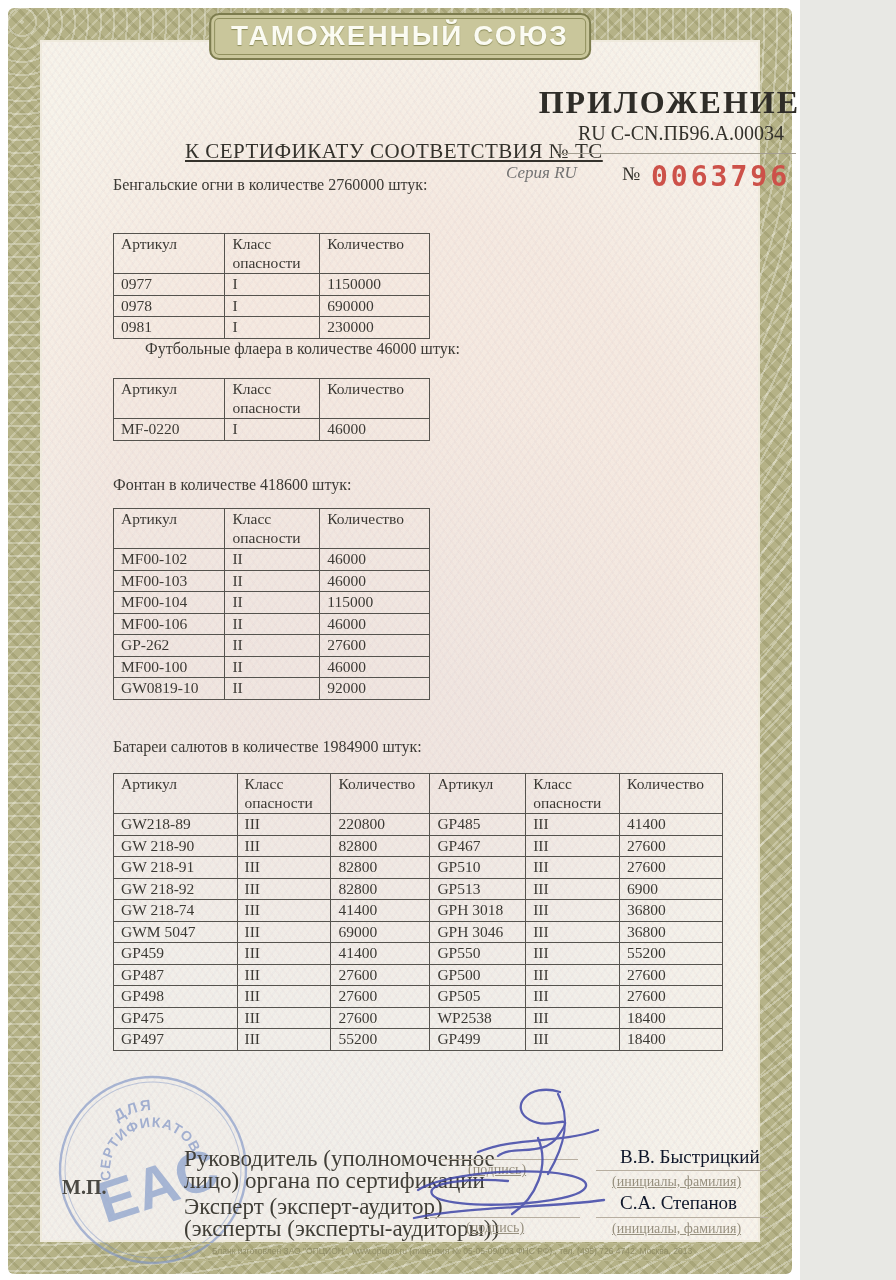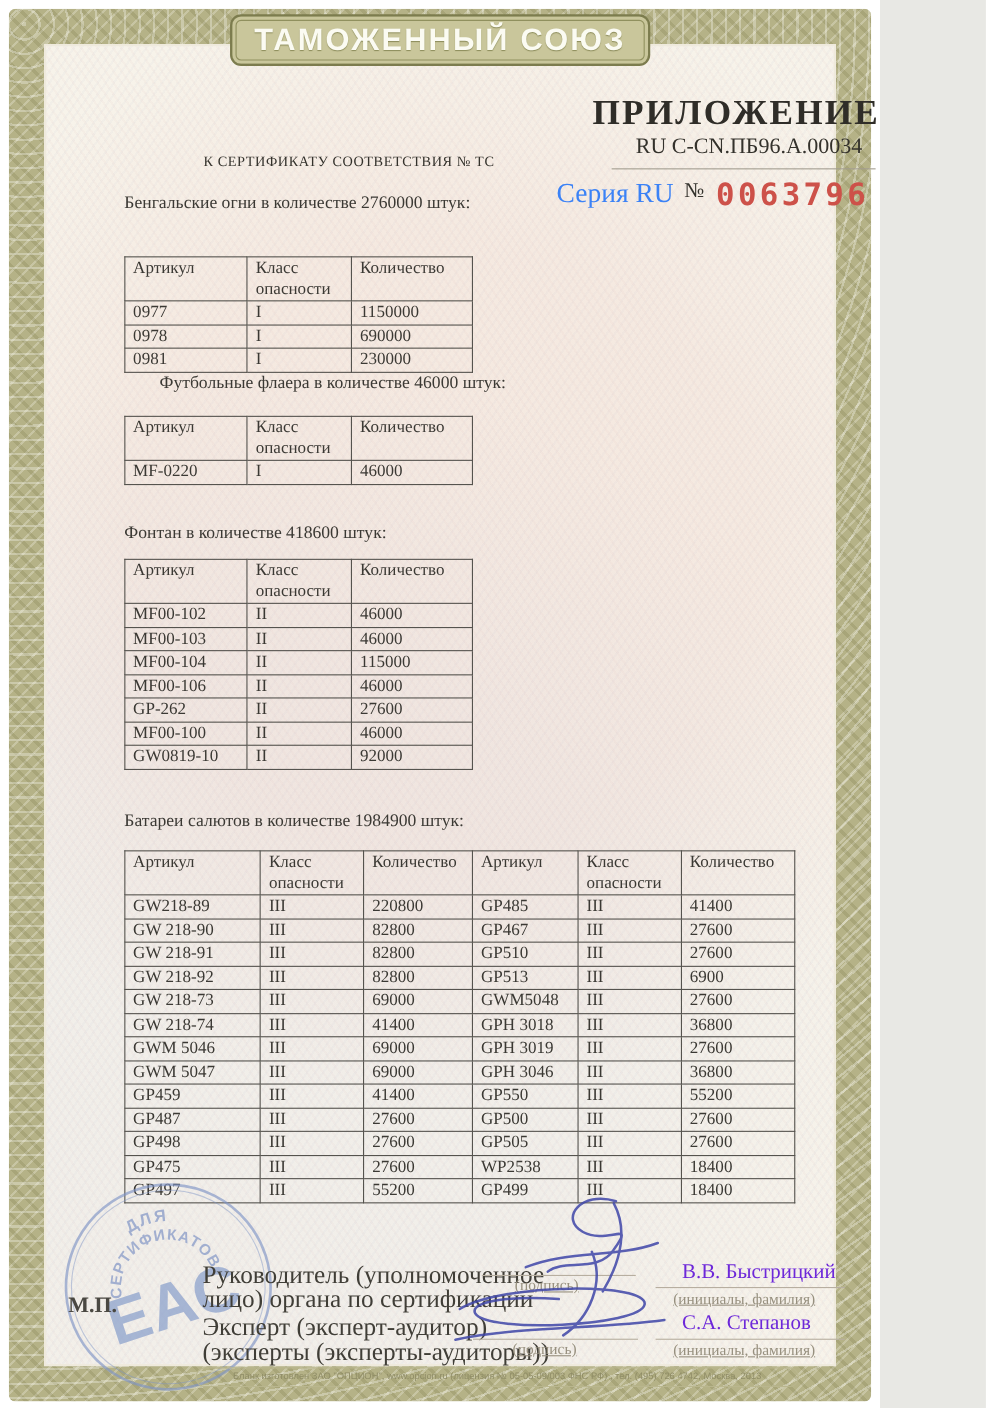--- a/index.html
+++ b/index.html
@@ -27,24 +27,24 @@
   
   .plate{position:absolute;left:50%;top:13px;transform:translateX(-50%);
     background:#c9c69b;border:2px solid #7c7c4e;border-radius:10px;
     box-shadow: inset 0 0 0 3px #c9c69b, inset 0 0 0 4px #90905e;
     padding:5px 20px 6px 20px;}
   .plate-text{font-family:"Liberation Sans", sans-serif;font-weight:bold;font-size:28px;
     letter-spacing:2px;color:#fbfbf2;text-shadow:0 1px 1px #8a8a58;white-space:nowrap;}
 
   .doc-title{position:absolute;left:0;right:0;top:84px;text-align:right;
     font-size:32px;font-weight:bold;letter-spacing:2px;color:#2f2d28;}
-  .subtitle{position:absolute;left:185px;top:139px;font-size:13px;color:#34322c;letter-spacing:.5px;}
+  .subtitle{position:absolute;left:185px;top:139px;font-size:21px;color:#34322c;letter-spacing:.5px;text-decoration:underline;}
   .cert-number{position:absolute;left:578px;top:122px;font-size:20px;color:#34322c;white-space:nowrap;}
   .cert-underline{position:absolute;left:556px;top:153px;width:240px;border-bottom:1px solid #a39d90;}
-  .series{position:absolute;left:506px;top:163px;font-size:25px;color:#3b82f6;}
+  .series{position:absolute;left:506px;top:163px;font-size:17px;color:#737373;font-style:italic;}
   .numero-sign{position:absolute;left:622px;top:163px;font-size:19px;color:#34322c;}
   .serial{position:absolute;left:651px;top:160px;font-family:"DejaVu Sans Mono", monospace;
     font-weight:bold;font-size:28px;letter-spacing:3px;color:#cd5149;}
 
   .section-label{position:absolute;font-size:16px;color:#3b3934;}
 
   table.cert{position:absolute;border-collapse:collapse;font-size:15.5px;color:#3b3934;}
   table.cert th, table.cert td{border:1px solid #55534e;font-weight:normal;text-align:left;
     vertical-align:top;padding:1px 7px;line-height:18.5px;}
   table.t-small{width:317px;}
@@ -58,21 +58,21 @@
   .t-big col:nth-child(4){width:96px;}
   .t-big col:nth-child(5){width:94px;}
   .t-big col:nth-child(6){width:103px;}
 
   
   .mp{position:absolute;left:62px;top:1176px;font-size:20px;font-weight:bold;color:#4a4842;}
   .stamp-wrap{position:absolute;left:55px;top:1072px;width:196px;height:196px;transform:rotate(-18deg);opacity:.85;}
   .role{position:absolute;left:184px;font-size:23px;font-weight:normal;color:#403e37;line-height:22px;}
   .sig-line{position:absolute;border-bottom:1px solid #b7aea0;}
   .caption{position:absolute;font-size:14px;color:#97907f;text-decoration:underline;}
-  .name{position:absolute;font-size:19px;color:#6d28d9;}
+  .name{position:absolute;font-size:19px;color:#0f172a;}
   .ink{position:absolute;left:408px;top:1082px;width:220px;height:156px;}
 
   .fineprint{position:absolute;left:178px;top:1243px;width:546px;height:16px;
     border:1px solid #b9b68e;border-radius:8px;
     font-family:"Liberation Sans", sans-serif;font-size:8.5px;line-height:15px;
     color:#8f8c66;text-align:center;white-space:nowrap;overflow:hidden;}
 </style>
 </head>
 <body>
 
@@ -250,42 +250,26 @@
           </tr>
           <tr>
             <td>GW 218-92</td>
             <td>III</td>
             <td>82800</td>
             <td>GP513</td>
             <td>III</td>
             <td>6900</td>
           </tr>
           <tr>
-            <td>GW 218-73</td>
-            <td>III</td>
-            <td>69000</td>
-            <td>GWM5048</td>
-            <td>III</td>
-            <td>27600</td>
-          </tr>
-          <tr>
             <td>GW 218-74</td>
             <td>III</td>
             <td>41400</td>
             <td>GPH 3018</td>
             <td>III</td>
             <td>36800</td>
-          </tr>
-          <tr>
-            <td>GWM 5046</td>
-            <td>III</td>
-            <td>69000</td>
-            <td>GPH 3019</td>
-            <td>III</td>
-            <td>27600</td>
           </tr>
           <tr>
             <td>GWM 5047</td>
             <td>III</td>
             <td>69000</td>
             <td>GPH 3046</td>
             <td>III</td>
             <td>36800</td>
           </tr>
           <tr>

